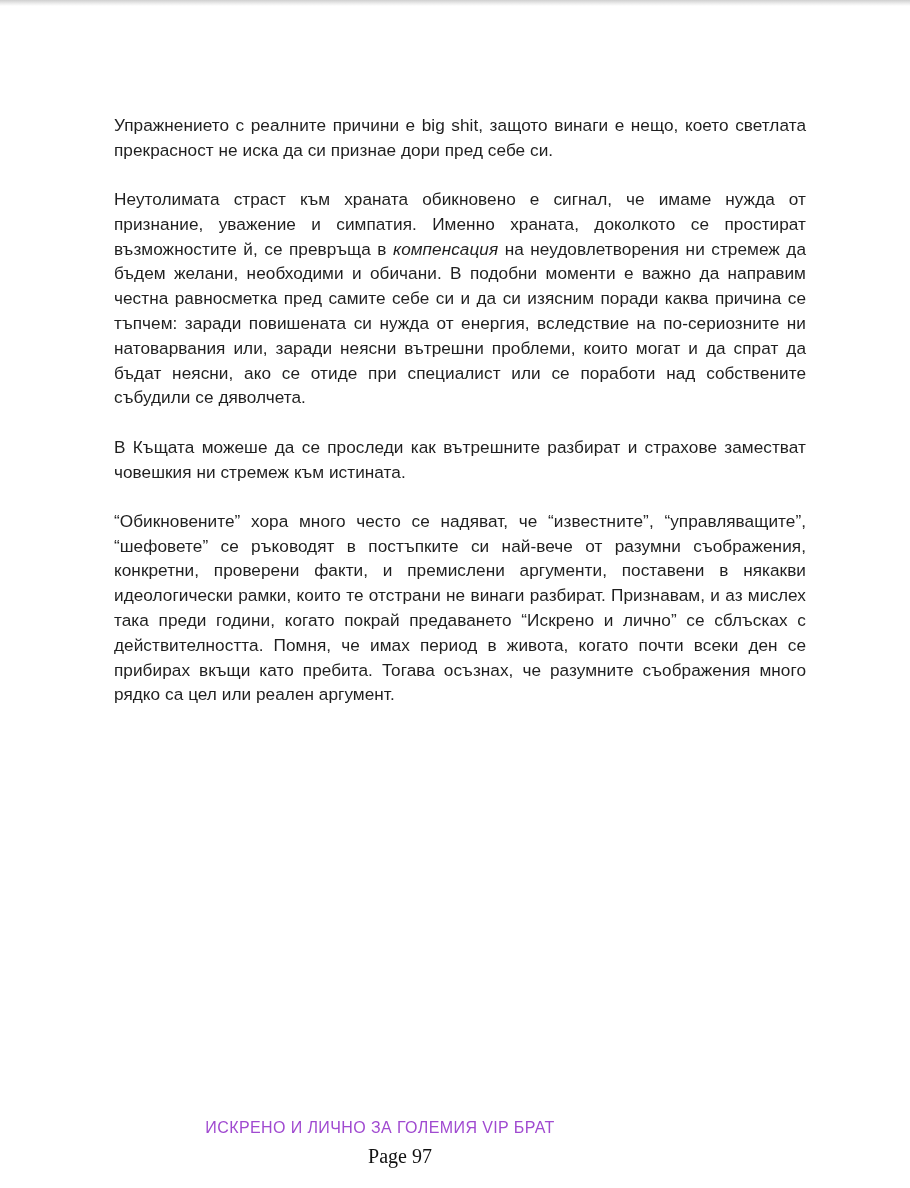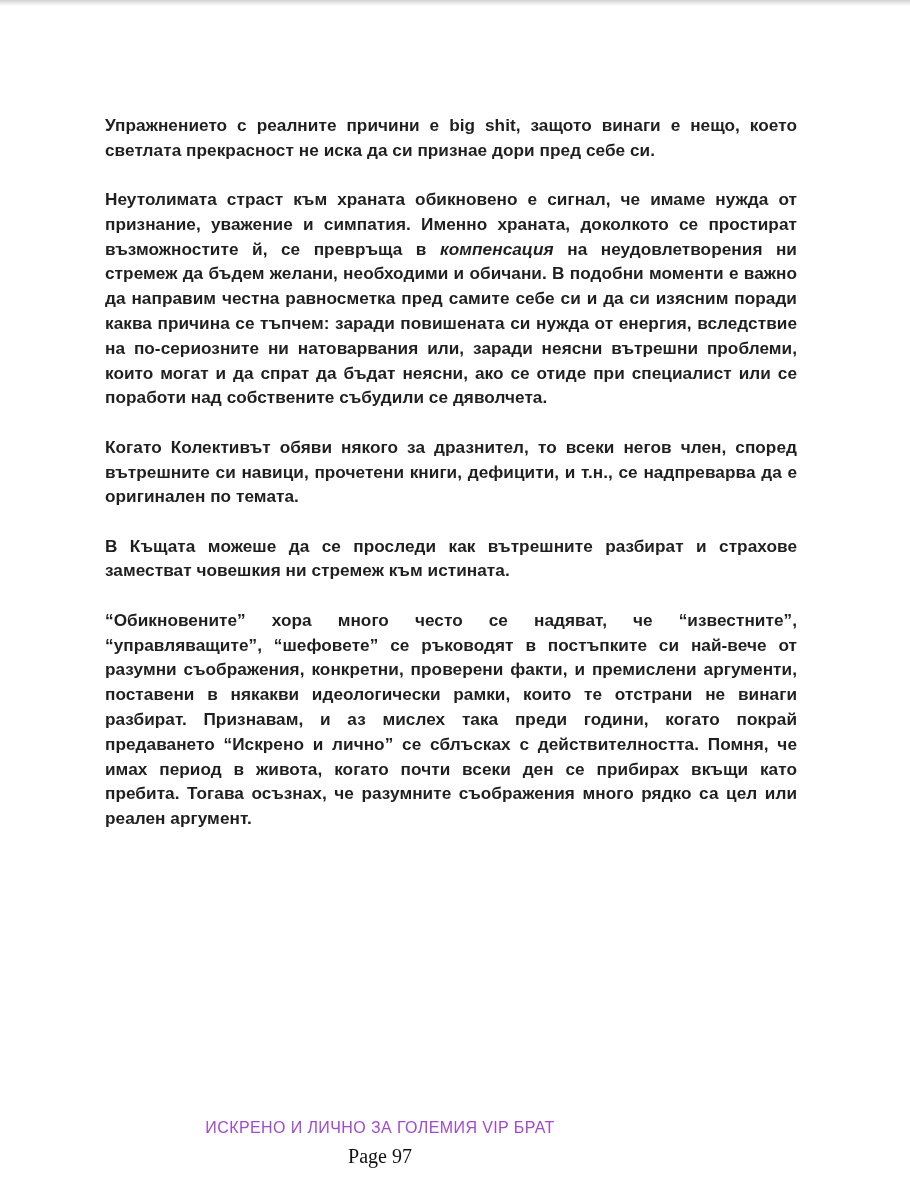--- a/index.html
+++ b/index.html
@@ -17,24 +17,23 @@
     }
     .top-shadow {
       position: absolute;
       left: 0; top: 0;
       width: 910px;
       height: 6px;
       background: linear-gradient(#cfcfcf, #e9e9e9 50%, #ffffff);
     }
     .page-body {
       position: absolute;
-      left: 105px;
+      left: 114px;
       top: 113px;
       width: 692px;
-      font-weight: bold;
     }
     .para {
       margin: 0 0 24.5px 0;
       font-size: 17.2px;
       line-height: 24.8px;
       text-align: justify;
       letter-spacing: 0.05px;
     }
     .para em {
       font-style: italic;
@@ -49,29 +48,29 @@
       top: 1119px;
       font-size: 16px;
       letter-spacing: 0.4px;
       color: #a04ad0;
     }
     .page-number {
       top: 1145px;
       font-family: "Liberation Serif", "DejaVu Serif", serif;
       font-size: 20px;
       color: #111111;
+      padding-left: 20px;
     }
   </style>
 </head>
 <body>
 
 <div class="top-shadow"></div>
 
 <div class="page-body">
   <p class="para">Упражнението с реалните причини е big shit, защото винаги е нещо, което светлата прекрасност не иска да си признае дори пред себе си.</p>
   <p class="para"><span>Неутолимата страст към храната обикновено е сигнал, че имаме нужда от признание, уважение и симпатия. Именно храната, доколкото се простират възможностите й, се превръща в </span><em>компенсация</em><span> на неудовлетворения ни стремеж да бъдем желани, необходими и обичани. В подобни моменти е важно да направим честна равносметка пред самите себе си и да си изясним поради каква причина се тъпчем: заради повишената си нужда от енергия, вследствие на по-сериозните ни натоварвания или, заради неясни вътрешни проблеми, които могат и да спрат да бъдат неясни, ако се отиде при специалист или се поработи над собствените събудили се дяволчета.</span></p>
-  <p class="para">Когато Колективът обяви някого за дразнител, то всеки негов член, според вътрешните си навици, прочетени книги, дефицити, и т.н., се надпреварва да е оригинален по темата.</p>
   <p class="para">В Къщата можеше да се проследи как вътрешните разбират и страхове заместват човешкия ни стремеж към истината.</p>
   <p class="para">“Обикновените” хора много често се надяват, че “известните”, “управляващите”, “шефовете” се ръководят в постъпките си най-вече от разумни съображения, конкретни, проверени факти, и премислени аргументи, поставени в някакви идеологически рамки, които те отстрани не винаги разбират. Признавам, и аз мислех така преди години, когато покрай предаването “Искрено и лично” се сблъсках с действителността. Помня, че имах период в живота, когато почти всеки ден се прибирах вкъщи като пребита. Тогава осъзнах, че разумните съображения много рядко са цел или реален аргумент.</p>
 </div>
 
 <div class="footer footer-title">ИСКРЕНО И ЛИЧНО ЗА ГОЛЕМИЯ VIP БРАТ</div>
 <div class="footer page-number">Page 97</div>
 
 </body></html>

